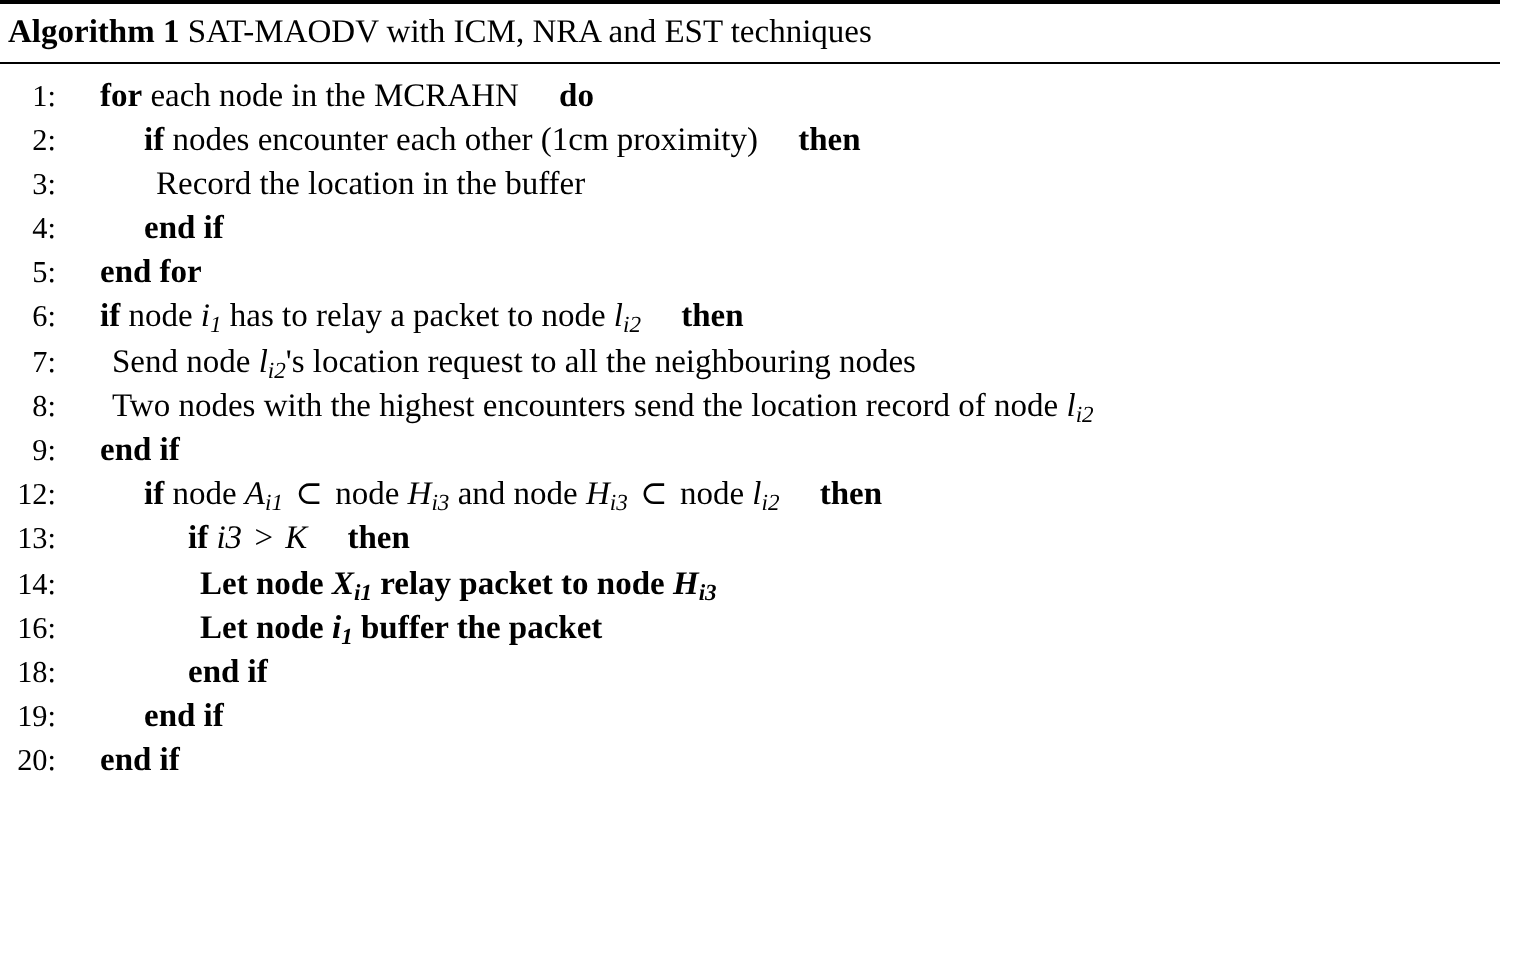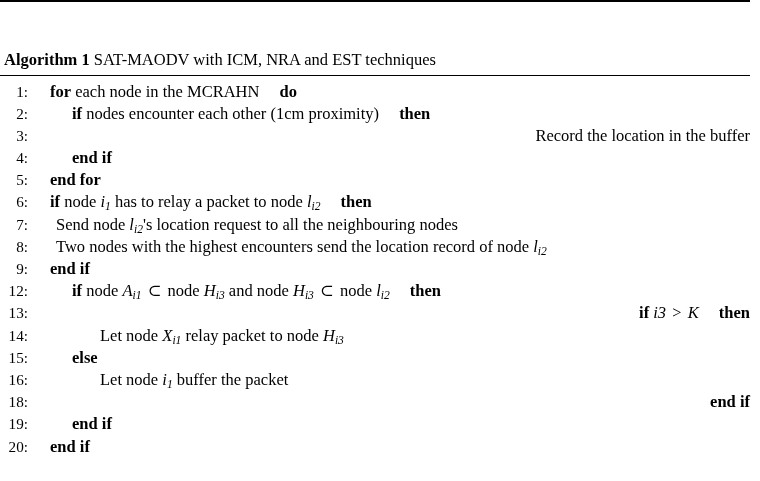--- a/index.html
+++ b/index.html
@@ -31,21 +31,20 @@
     border-top: 1.3px solid #000000;
     width: 750px;
     height: 0;
   }
 
   .algo-title {
     font-size: 16.5px;
     line-height: 1;
     padding: 6px 0 6px 4px;
     white-space: nowrap;
-    margin-top: 44px;
   }
   .algo-title .label {
     font-weight: bold;
   }
   .algo-title .caption {
     font-weight: normal;
   }
 
   .algo-body {
     padding: 5px 0 4px 0;
@@ -71,22 +70,22 @@
   }
 
   .line-text {
     flex: 1 1 auto;
     overflow: visible;
   }
 
   
   .ind0 { padding-left: 0px; }
   .ind1 { padding-left: 22px; }
-  .ind2 { padding-left: 44px; text-align: right; }
-  .ind3 { padding-left: 66px; }
+  .ind2 { padding-left: 44px; }
+  .ind3 { padding-left: 66px; font-weight: bold; }
 
   .kw { font-weight: bold; margin-left: 16px; }
 
   .mathvar {
     font-style: italic;
     font-family: "Liberation Serif", "DejaVu Serif", serif;
   }
   .mathvar sub {
     font-style: italic;
     font-size: 0.70em;
@@ -169,24 +168,20 @@
     <div class="algo-line">
       <span class="line-no">13:</span>
       <span class="line-text ind2"><span class="kw">if</span> <span class="mathvar">i3</span> <span class="op">&gt;</span> <span class="mathvar">K</span> <span class="kw">then</span></span>
     </div>
 
     <div class="algo-line">
       <span class="line-no">14:</span>
       <span class="line-text ind3">Let node <span class="mathvar">X<sub>i1</sub></span> relay packet to node <span class="mathvar">H<sub>i3</sub></span></span>
     </div>
 
-    <div class="algo-line">
-      <span class="line-no">15:</span>
-      <span class="line-text ind1"><span class="kw">else</span></span>
-    </div>
 
     <div class="algo-line">
       <span class="line-no">16:</span>
       <span class="line-text ind3">Let node <span class="mathvar">i<sub>1</sub></span> buffer the packet</span>
     </div>
 
 
     <div class="algo-line">
       <span class="line-no">18:</span>
       <span class="line-text ind2"><span class="kw">end if</span></span>

